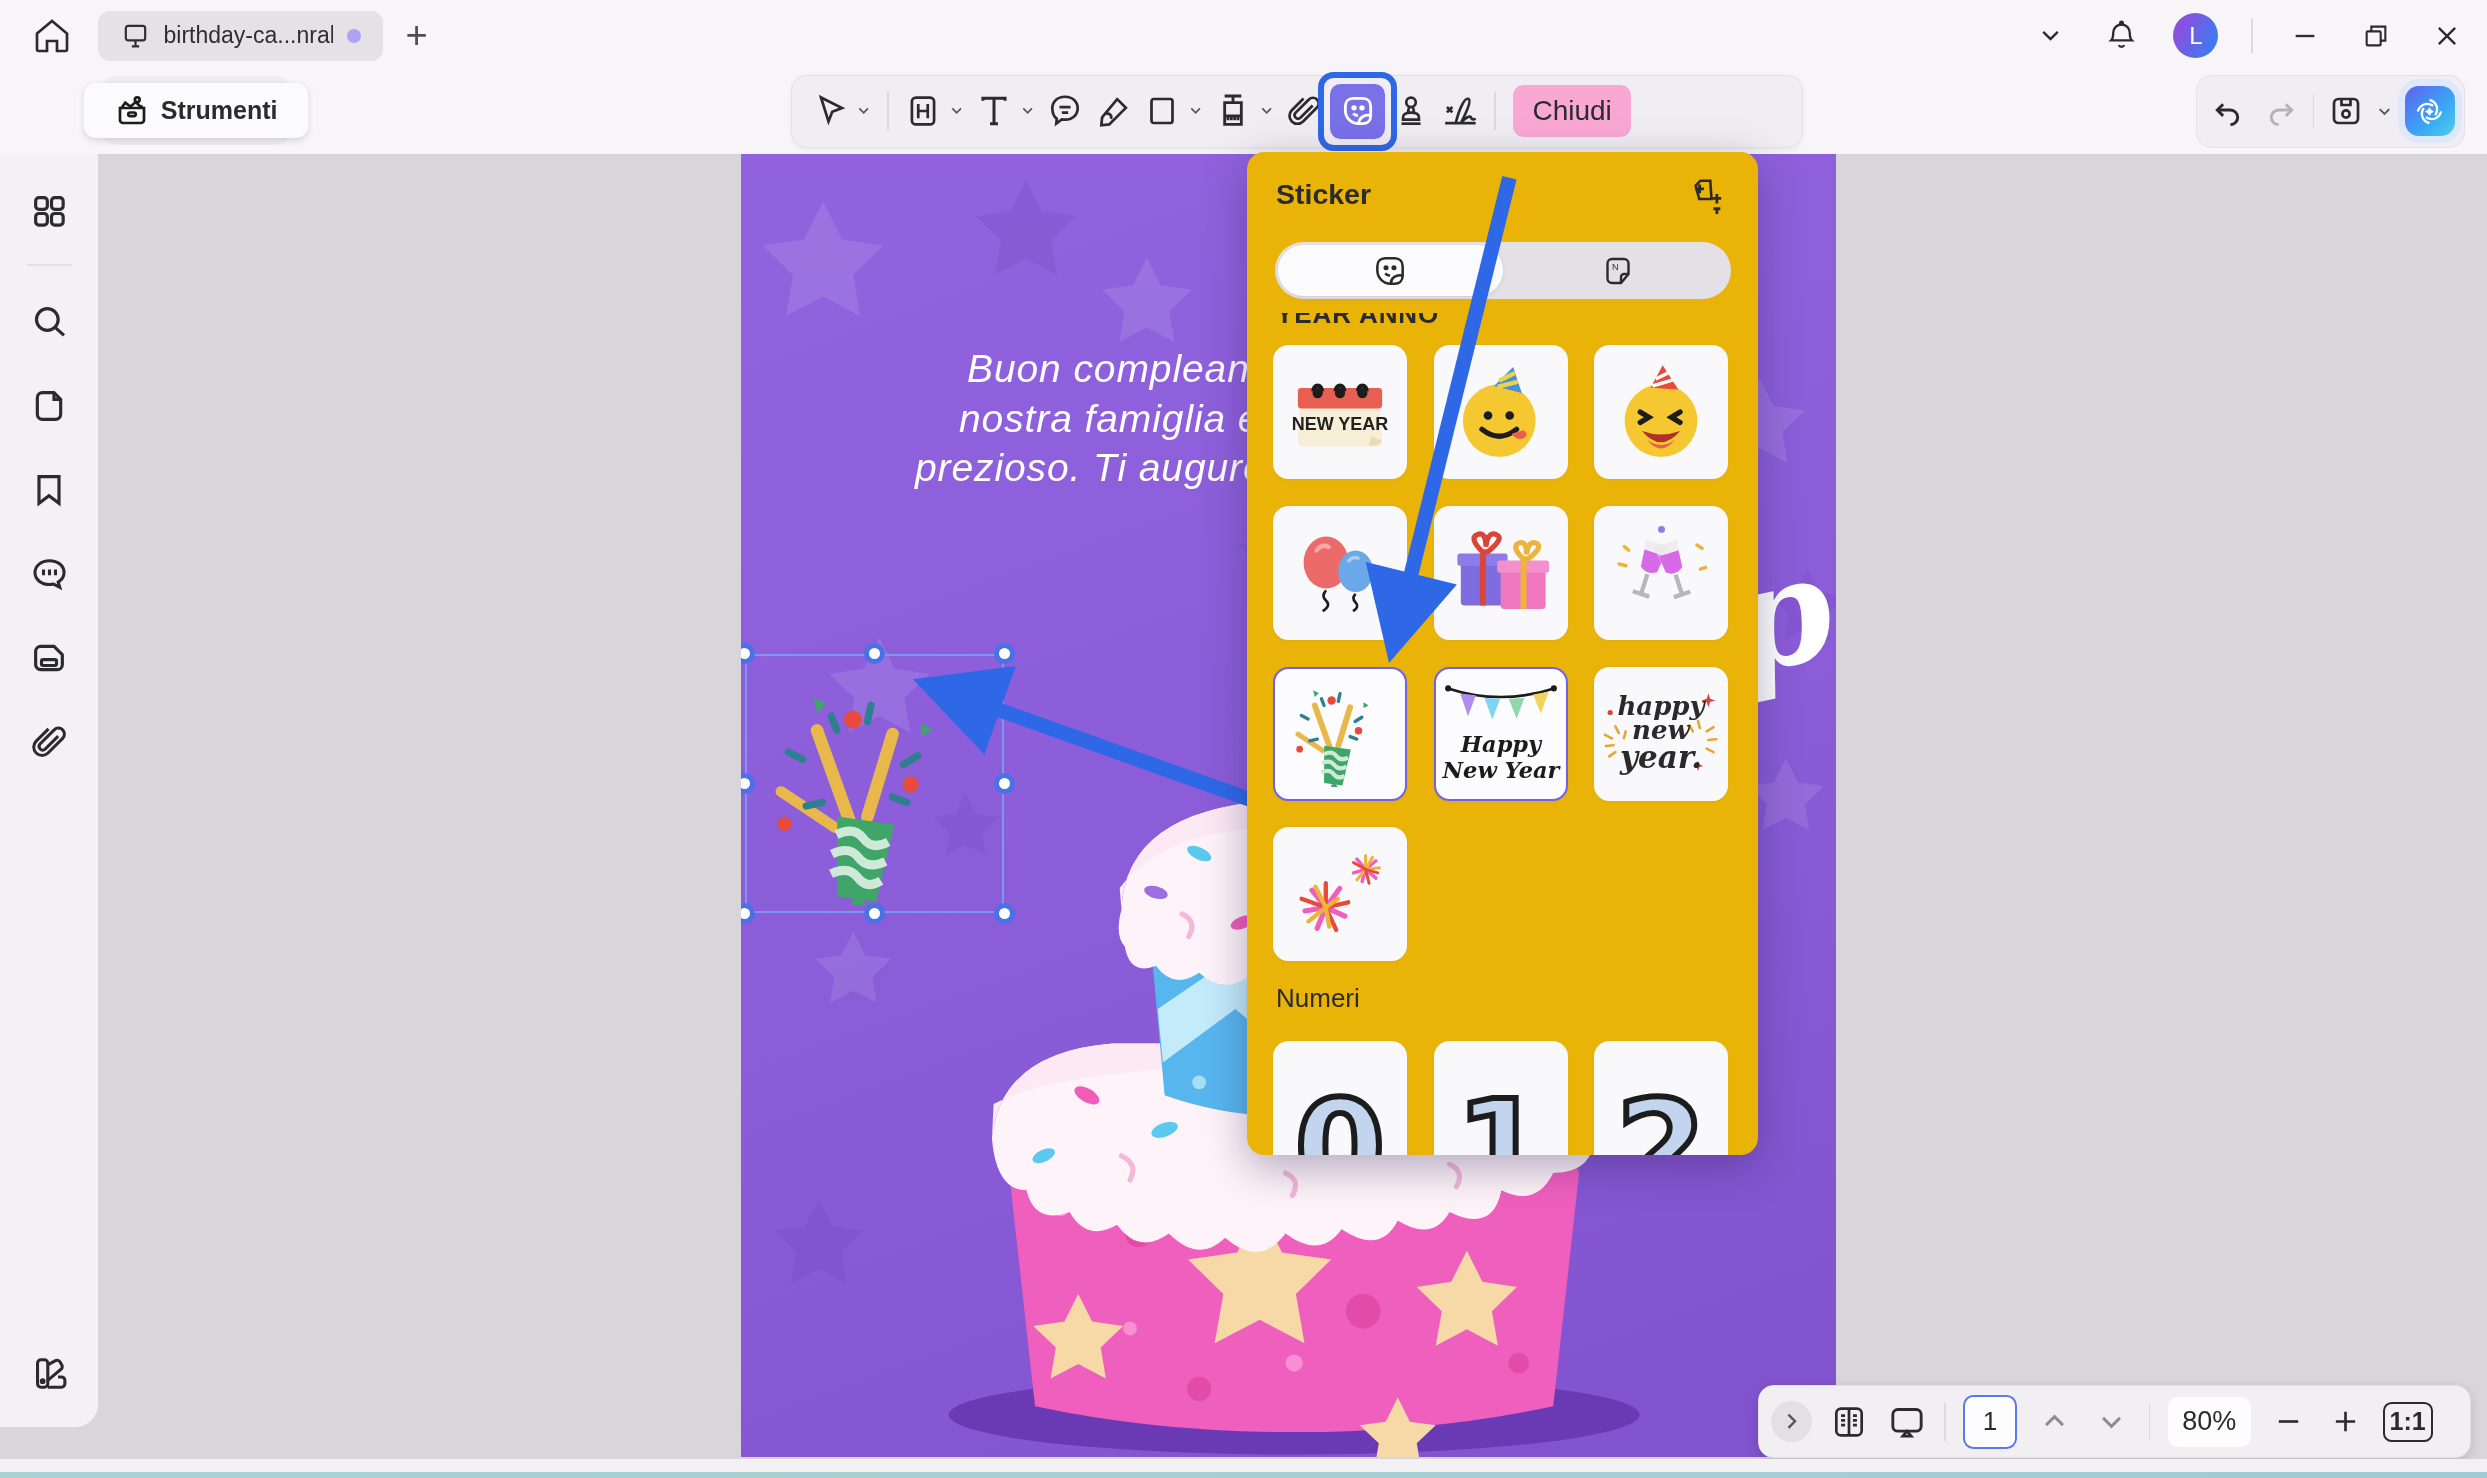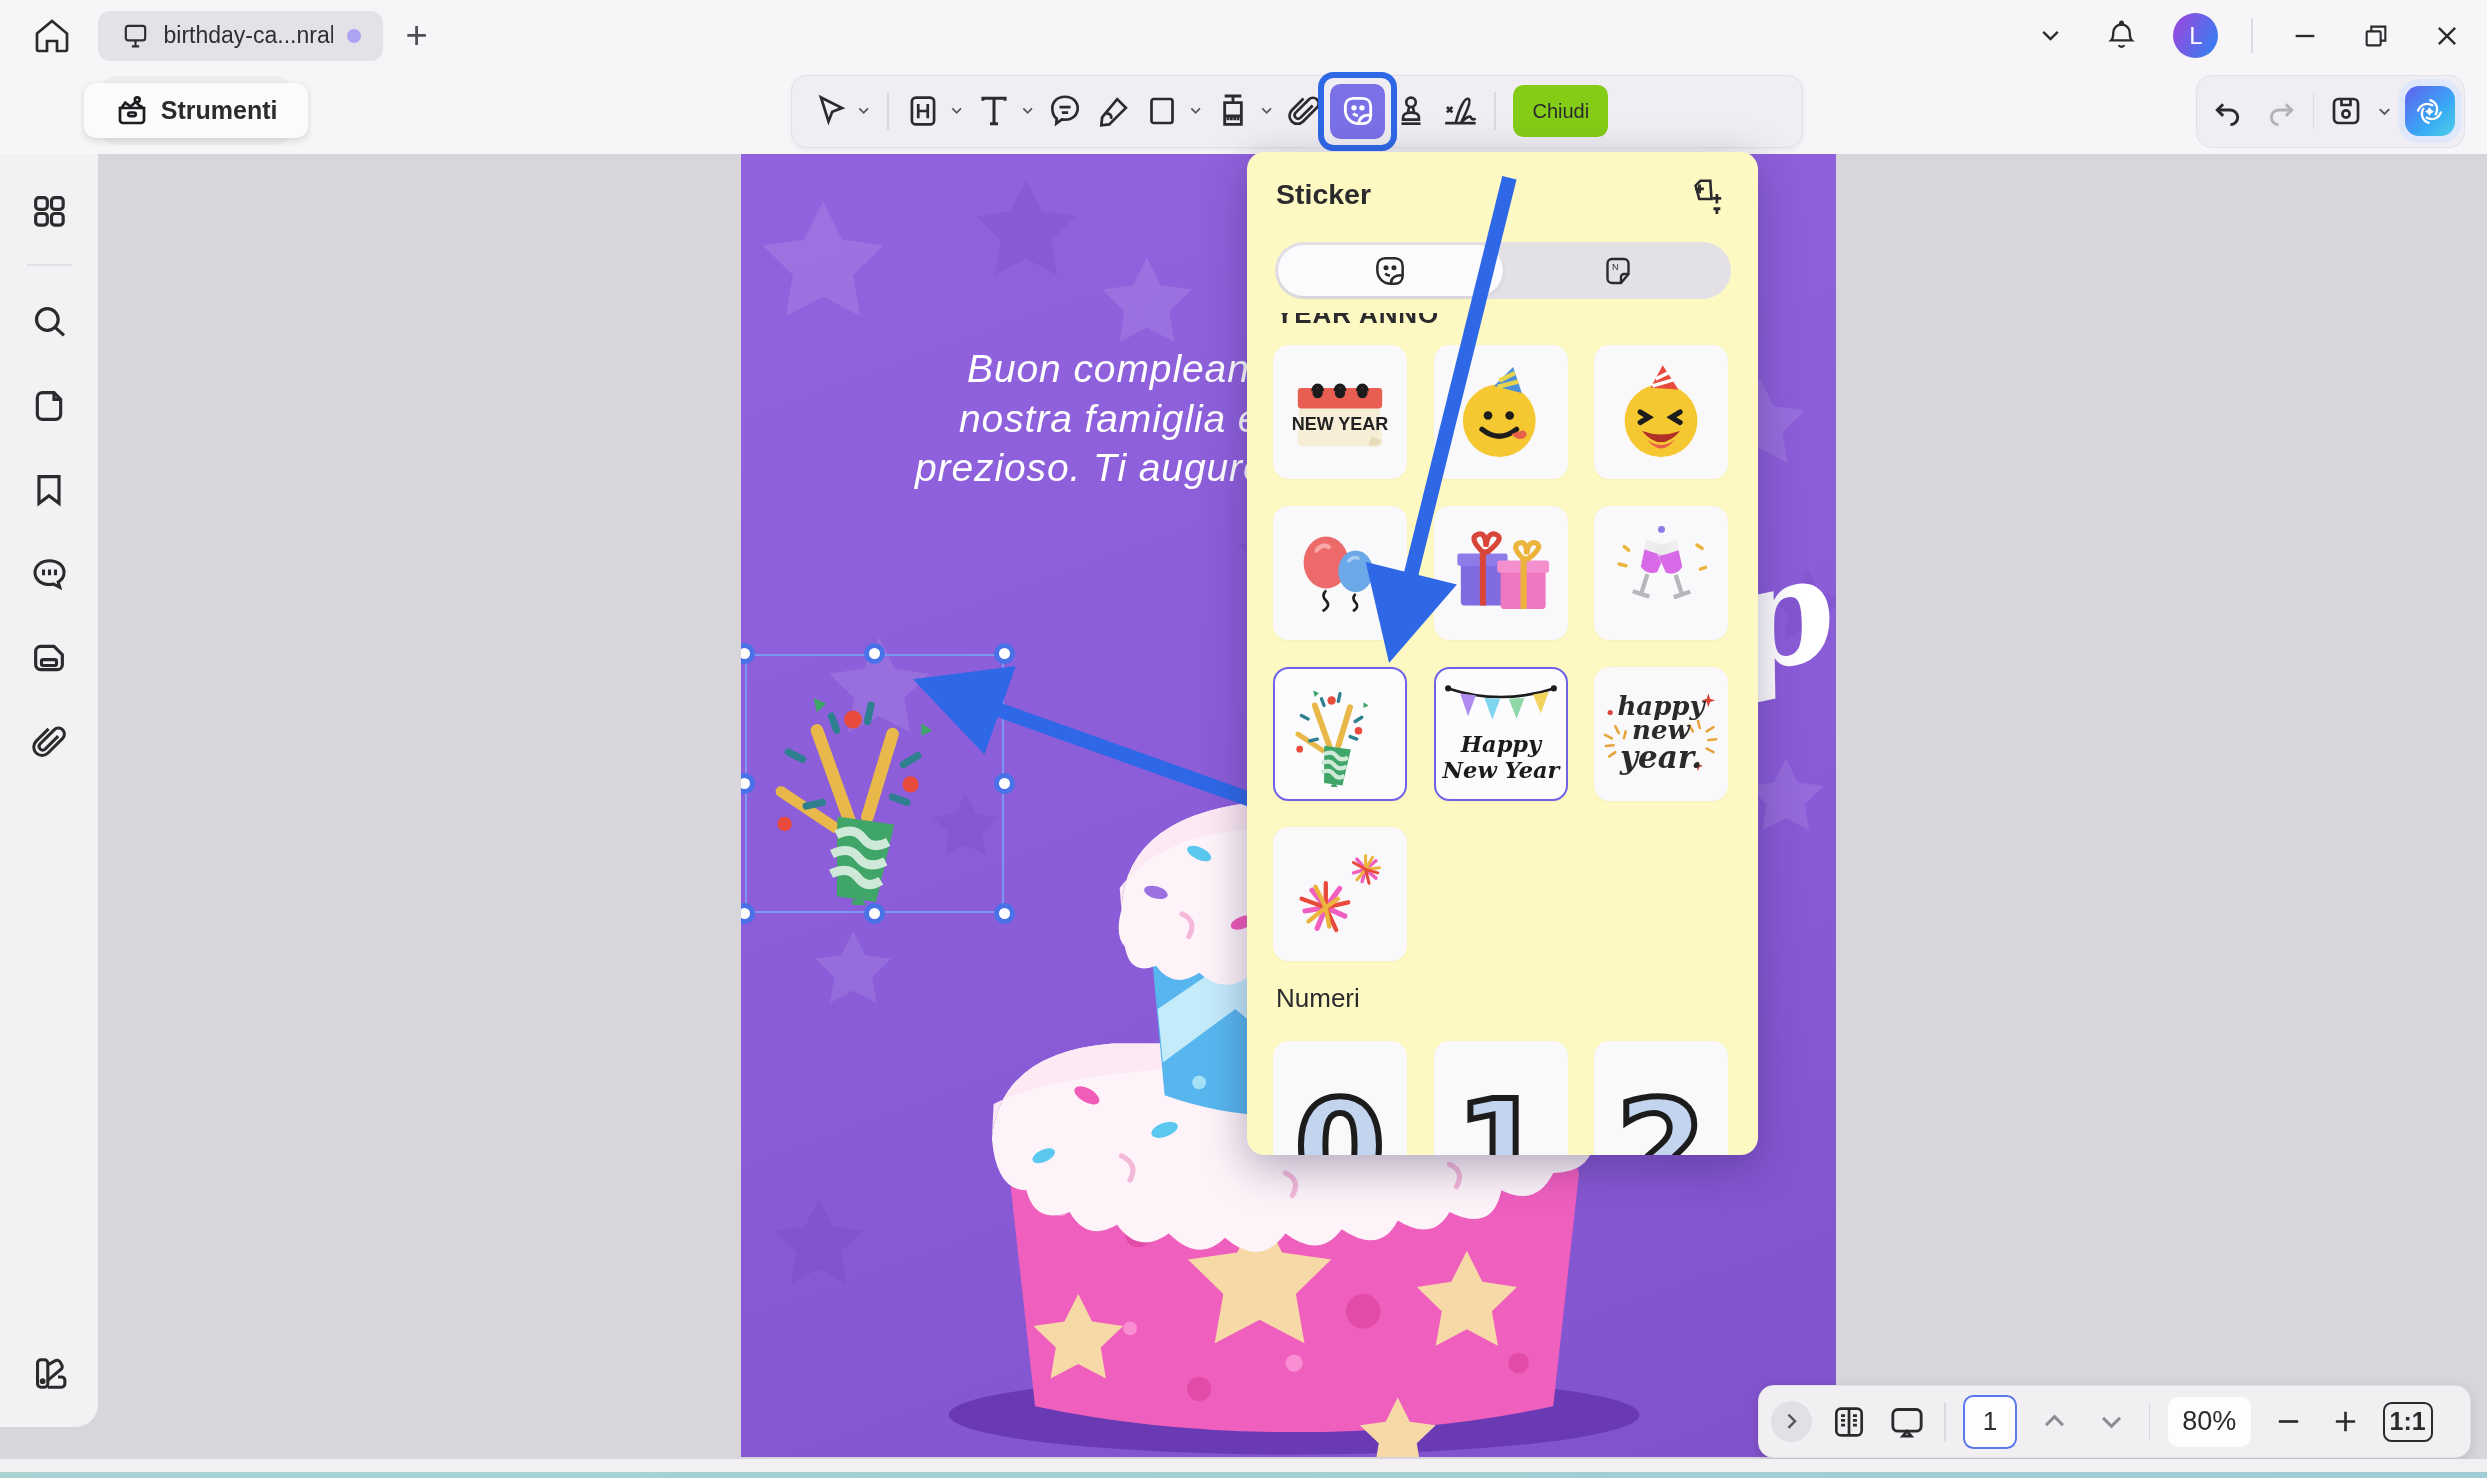--- a/index.html
+++ b/index.html
@@ -26,41 +26,41 @@
   .toolrow { position:absolute; left:0; top:71px; width:2487px; height:83px; background:#f7f5f7; }
   .tools-wrap { position:absolute; left:102px; top:5.2px; width:188px; height:69px; background:#efedf0; border-radius:14px; display:flex; align-items:center; justify-content:center; }
   .tools-btn { background:#fbfafc; border-radius:12px; box-shadow:0 2.6px 7px rgba(0,0,0,.12); height:55px; padding:0 30px; display:flex; align-items:center; gap:10.4px; }
   .tools-label { font-size:25px; font-weight:bold; }
   .toolbar { position:absolute; left:791px; top:3.5px; width:1012px; height:73px; background:#f0eef2; border:0.9px solid #e3e1e5; border-radius:15.5px; display:flex; align-items:center; padding:0 15.5px; gap:3.5px; box-shadow:0 1.7px 5.2px rgba(0,0,0,.05); }
   .tbtn { height:55px; min-width:45px; border-radius:10.4px; display:flex; align-items:center; justify-content:center; position:relative; }
   .chev { width:22.5px; height:35px; display:flex; align-items:center; justify-content:center; margin-left:-3.5px; }
   .tdiv { width:1.7px; height:38px; background:#dbd9de; margin:0 8.6px; }
   .tbtn.sticker-active { background:#7a70e8; width:55px; }
   .anno-box { position:absolute; left:-12px; top:-12px; right:-12px; bottom:-12px; border:6px solid #2e68e6; border-radius:15.5px; pointer-events:none; }
-  .close-btn { background:#84cc16; border-radius:10.4px; height:52px; padding:0 19px; display:flex; align-items:center; font-size:20px; color:#2b2b2e; margin-left:5.2px; }
+  .close-btn { background:#f9a8d4; border-radius:10.4px; height:52px; padding:0 19px; display:flex; align-items:center; font-size:28px; color:#2b2b2e; margin-left:5.2px; }
   .toolbar-right { position:absolute; right:22.5px; top:3.5px; width:269px; height:73px; background:#f0eef2; border:0.9px solid #e3e1e5; border-radius:15.5px; display:flex; align-items:center; justify-content:space-evenly; }
   .ai-btn { width:50px; height:50px; border-radius:14px; background:linear-gradient(135deg,#5a6cf0 10%,#38a8f5 60%,#4cd0e8 100%); box-shadow:0 0 0 7px #dfe7fb; display:flex; align-items:center; justify-content:center; }
 
   
   .workspace { position:absolute; left:0; top:154px; width:2487px; height:1306px; background:#d8d6da; }
   .sidebar { position:absolute; left:0; top:154px; width:98px; height:1273px; background:#f3f1f4; border-radius:0 0 22.5px 0; display:flex; flex-direction:column; align-items:center; }
   .sb-icon { width:55px; height:55px; margin-top:29px; display:flex; align-items:center; justify-content:center; }
   .sb-div { width:45px; height:1.7px; background:#e2e0e4; margin-top:26px; }
   .sb-bottom { position:absolute; bottom:26px; left:0; width:98px; display:flex; justify-content:center; }
 
   
   .page { position:absolute; left:741px; top:154px; width:1095px; height:1303px; background:linear-gradient(160deg,#9163de 0%,#8a5cd8 55%,#8152cd 100%); overflow:hidden; }
   .doc-line { position:absolute; color:#fff; font-size:39px; font-style:italic; white-space:nowrap; letter-spacing:0.9px; }
   .happy { position:absolute; left:725px; top:380px; width:587px; text-align:center; color:#ffffff; font-family:"DejaVu Serif", serif; font-style:italic; font-weight:bold; font-size:145px; transform:rotate(-12deg); letter-spacing:3.5px; }
 
   .selbox { position:absolute; left:4.3px; top:500px; width:259px; height:259px; border:2.6px solid #7c96f2; }
   .handle { position:absolute; width:21px; height:21px; background:#fff; border:5.2px solid #4a72e8; border-radius:50%; }
 
   
-  .panel { position:absolute; left:1247px; top:152px; width:511px; height:1003px; background:#fef9c3; border-radius:17.3px; box-shadow:0 12px 43px rgba(40,30,80,.35); overflow:hidden; }
+  .panel { position:absolute; left:1247px; top:152px; width:511px; height:1003px; background:#eab308; border-radius:17.3px; box-shadow:0 12px 43px rgba(40,30,80,.35); overflow:hidden; }
   .panel-title { position:absolute; left:29px; top:26px; font-size:28.5px; font-weight:bold; }
   .panel-pin { position:absolute; right:29px; top:22.5px; }
   .seg { position:absolute; left:28px; top:90px; width:456px; height:57px; background:#e3e1e6; border-radius:28.5px; display:flex; }
   .seg-item { flex:1; display:flex; align-items:center; justify-content:center; border-radius:26px; }
   .seg-item.on { background:#fbfafc; margin:2.6px; box-shadow:0 1.7px 5.2px rgba(0,0,0,.08); }
   .cliphead { position:absolute; left:29px; top:161px; height:21px; overflow:hidden; }
   .cliphead span { display:block; margin-top:-14px; font-size:26px; font-weight:bold; letter-spacing:0.9px; color:#2b2b2e; }
   .cell { position:absolute; width:134px; height:134px; background:#f9f8fa; border-radius:15.5px; display:flex; align-items:center; justify-content:center; overflow:hidden; box-shadow:0 0.9px 2.6px rgba(0,0,0,.04); }
   .cell.sel { border:2.6px solid #6f62e8; background:#fcfbfd; }
   .sec-label { position:absolute; left:29px; top:831px; font-size:26px; color:#2b2b2e; }

